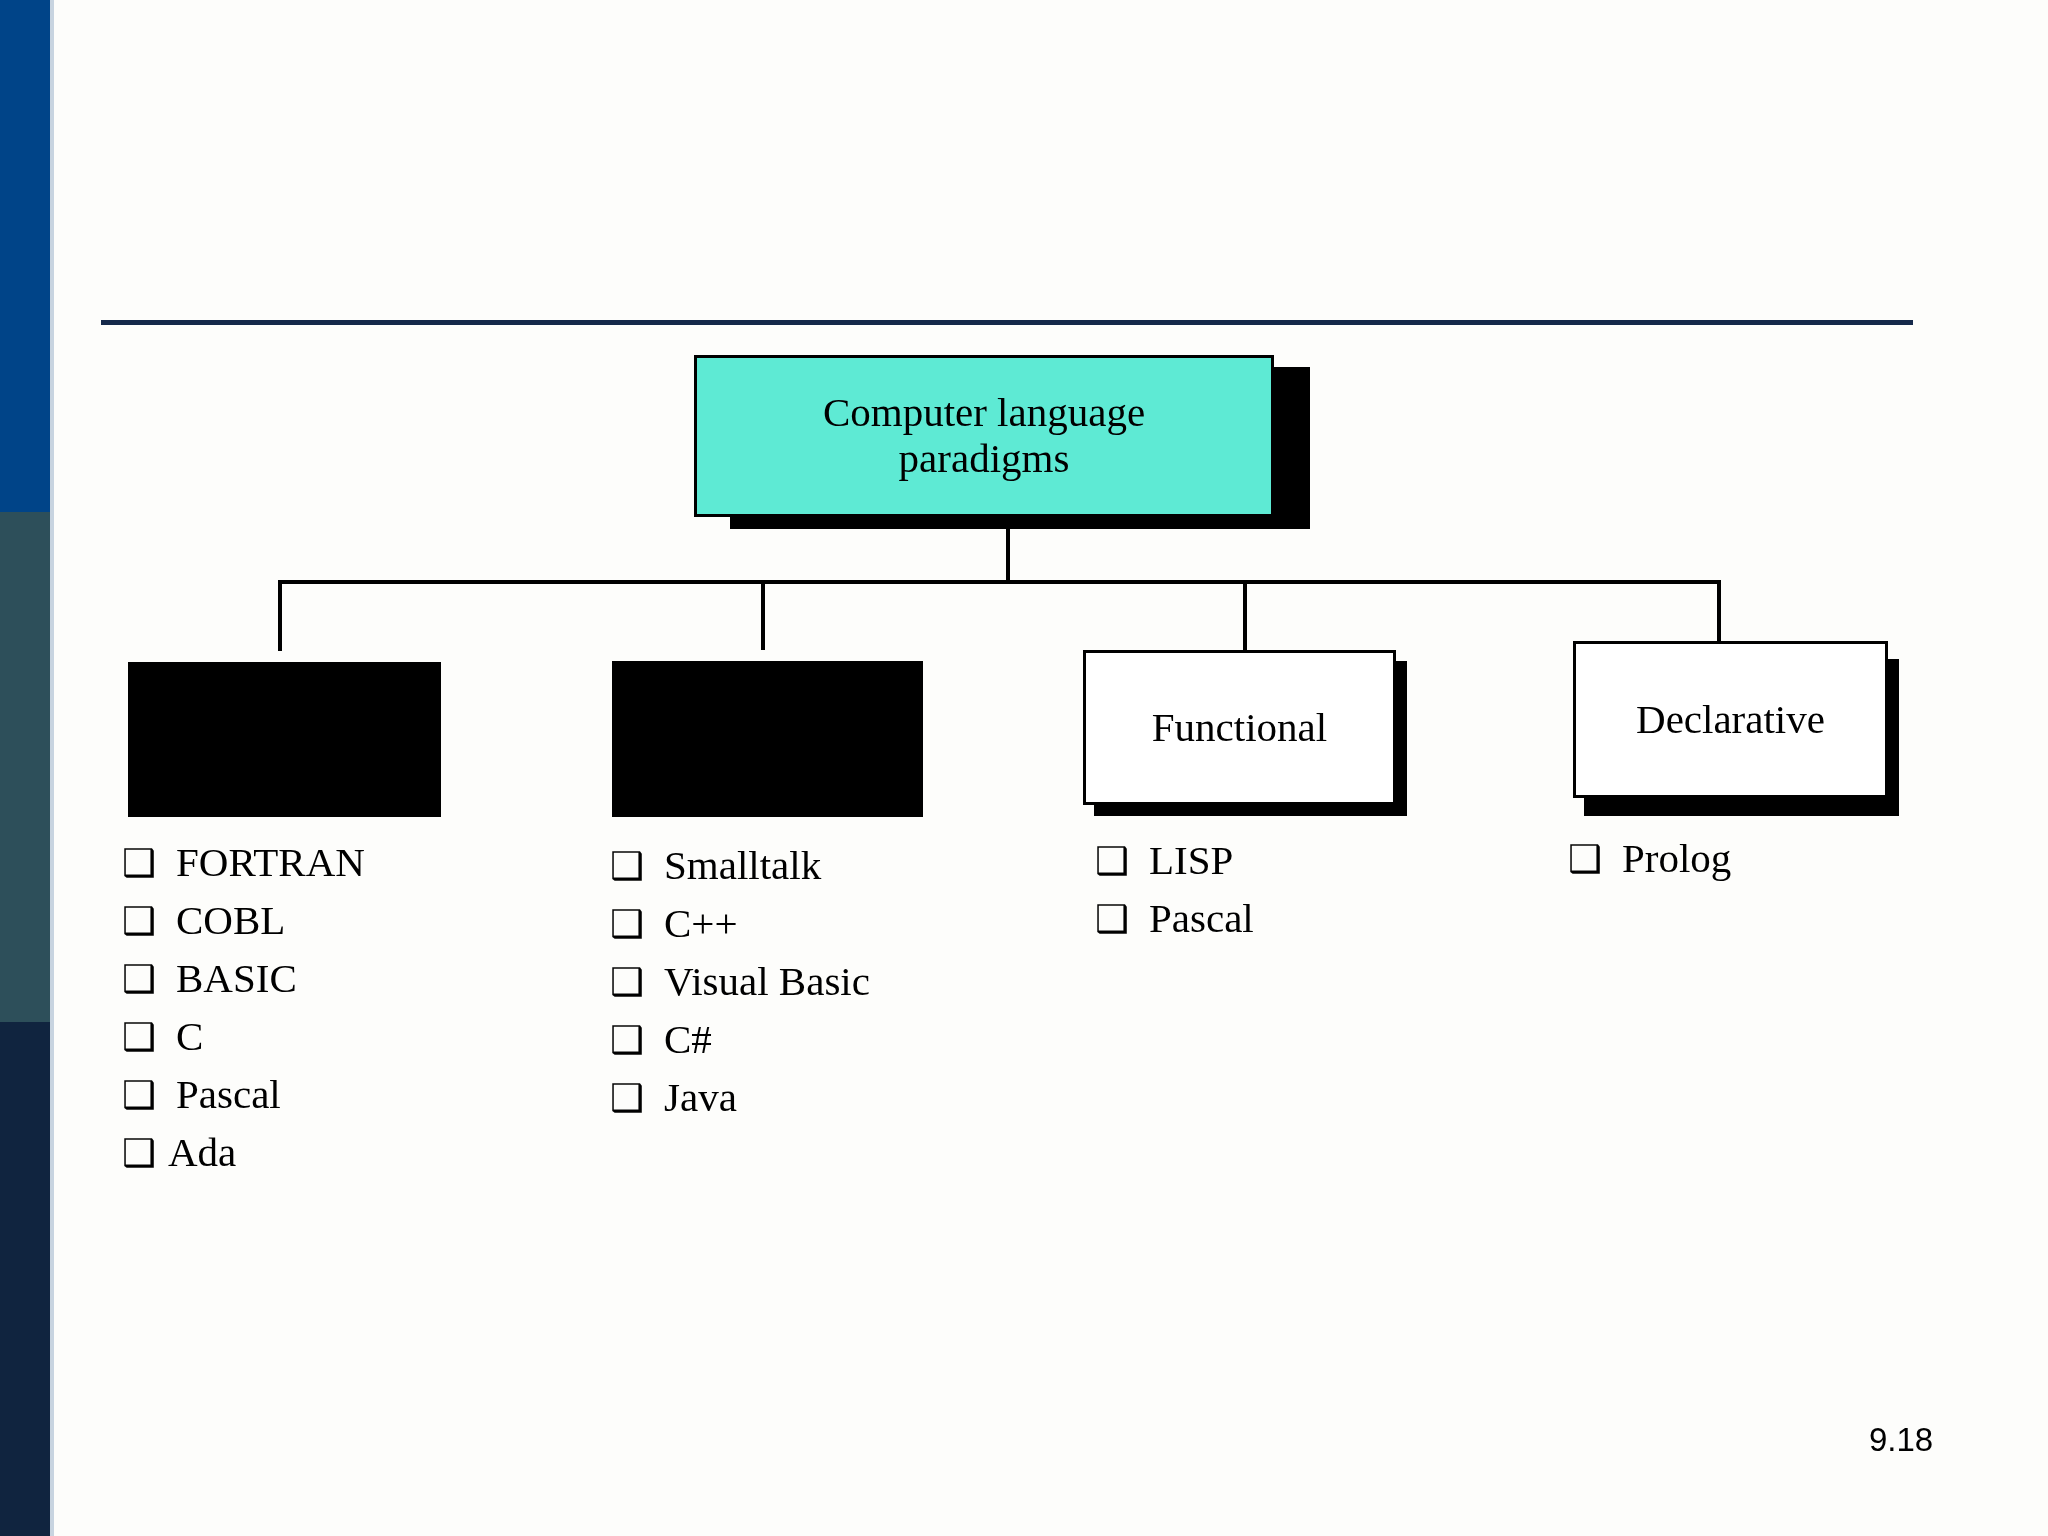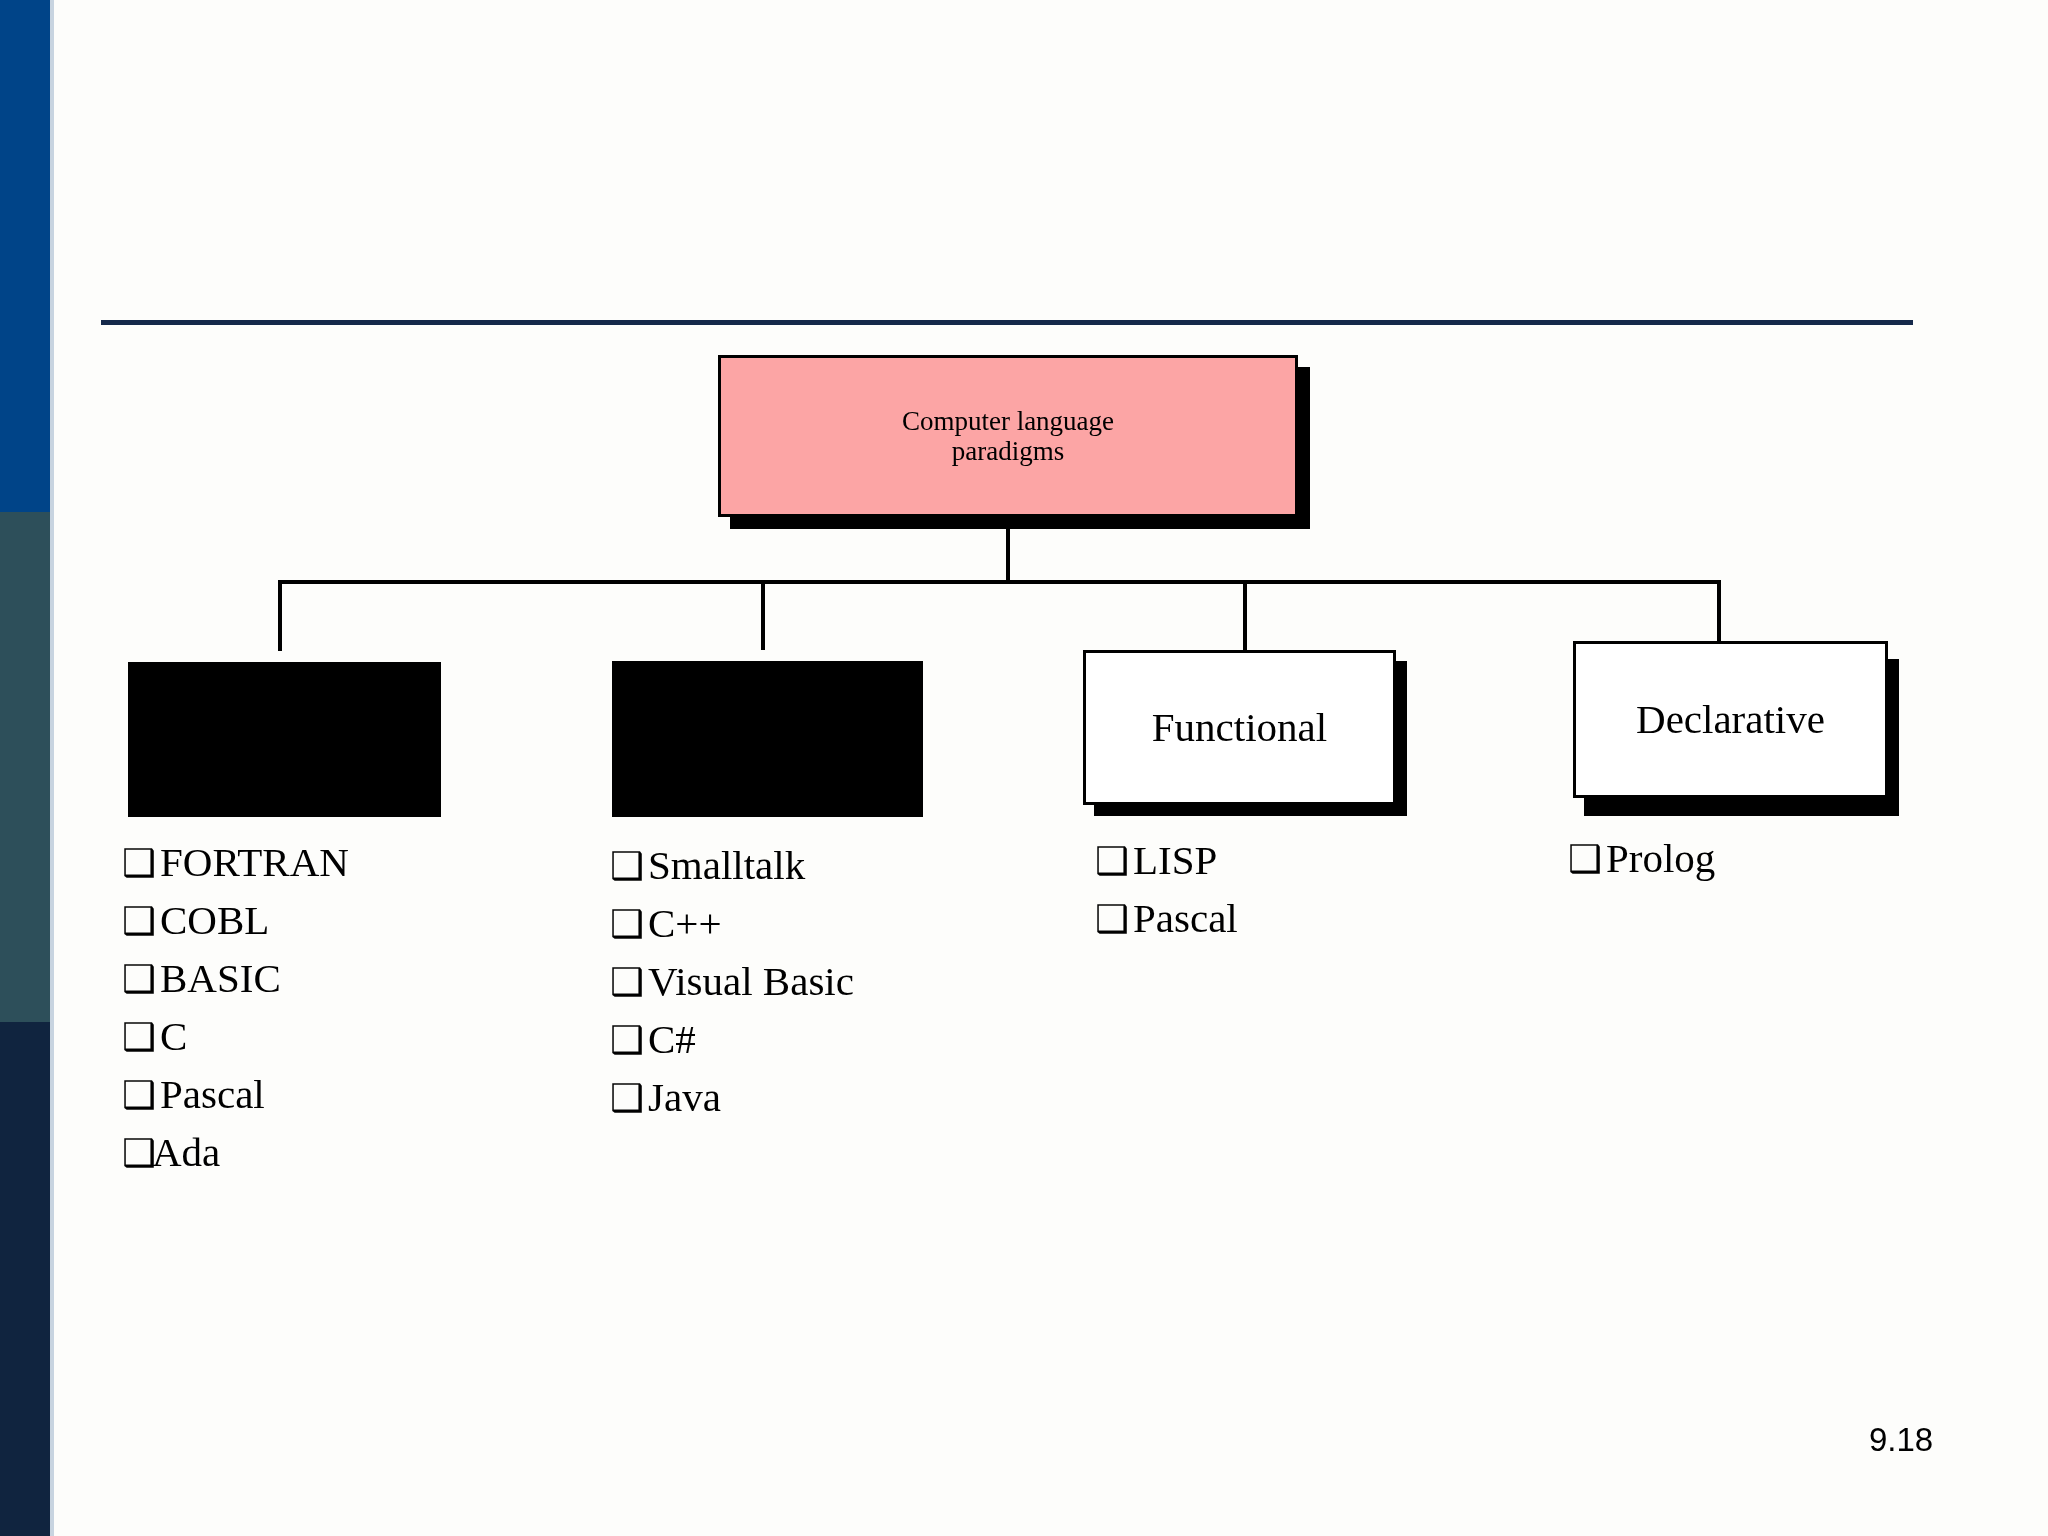--- a/index.html
+++ b/index.html
@@ -63,24 +63,24 @@
     text-align: center;
     color: #000000;
     line-height: 1.12;
   }
   .node-shadow {
     position: absolute;
     background: #000000;
   }
 
   .root-node {
-    left: 718px; top: 355px;
+    left: 694px; top: 355px;
     width: 580px; height: 162px;
-    background: #fca5a5;
-    font-size: 27px;
+    background: #5eead4;
+    font-size: 41px;
   }
   .root-shadow {
     left: 730px; top: 367px;
     width: 580px; height: 162px;
   }
 
   .leaf-node { font-size: 41px; }
 
   .leaf1 { left: 117px;  top: 651px; width: 313px; height: 155px; }
   .leaf1-shadow { left: 128px; top: 662px; width: 313px; height: 155px; }
@@ -120,21 +120,21 @@
     height: 58px;
   }
   .bullet-glyph {
     display: inline-block;
     width: 38px;
     font-size: 38px;
     line-height: 1;
     flex: 0 0 auto;
   }
   .bullet-row.tight .bullet-glyph { width: 30px; }
-  .bullet-text { display: inline-block; }
+  .bullet-text { display: inline-block; margin-left: 16px; }
 
   .list-procedural { left: 122px;  top: 842px; }
   .list-oo         { left: 610px;  top: 845px; }
   .list-functional { left: 1095px; top: 840px; }
   .list-declarative{ left: 1568px; top: 838px; }
 
   
   .page-number {
     position: absolute;
     left: 1862px;

